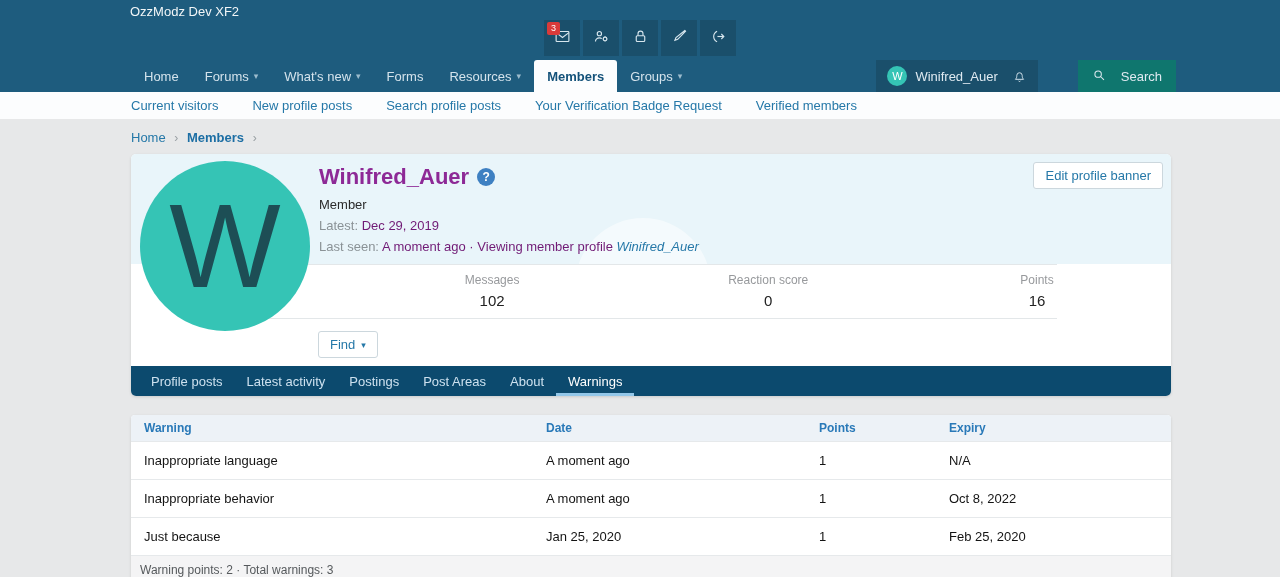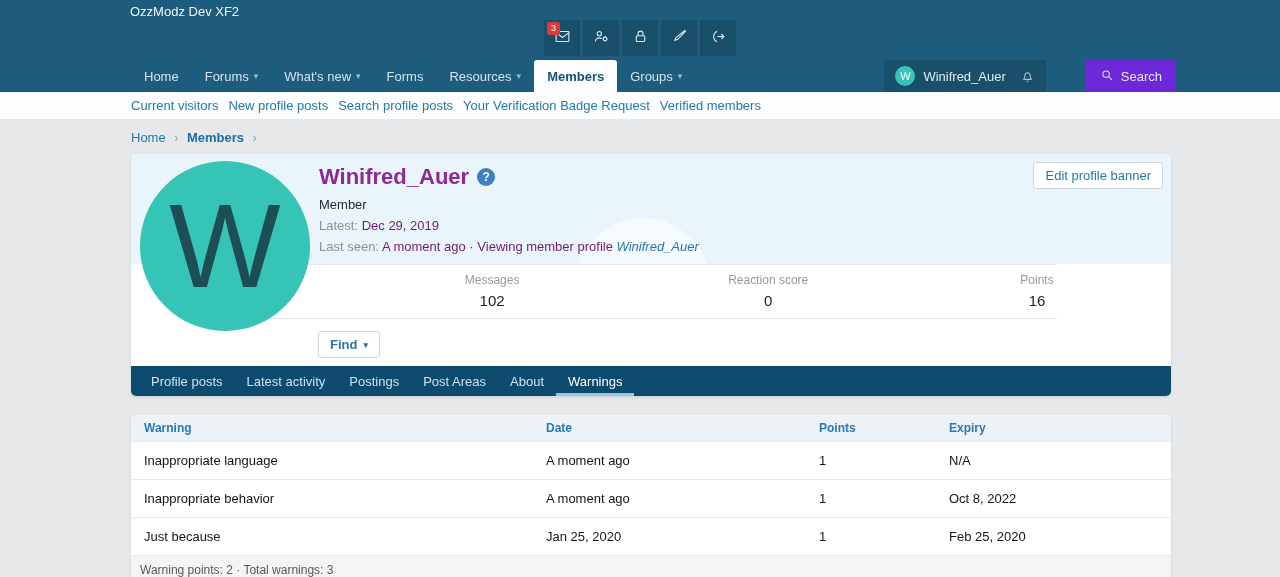--- a/index.html
+++ b/index.html
@@ -17,25 +17,25 @@
   .nav-row { position:absolute; bottom:0; left:0; right:0; height:32px; display:flex; align-items:stretch; padding-left:131px; padding-right:104px; }
   .nav-item { display:flex; align-items:center; gap:5px; padding:0 13px; color:#d4e3ec; font-size:13px; cursor:pointer; }
   .nav-item .caret { font-size:9px; color:#9cbccd; }
   .nav-item.active { background:#fcfdfe; color:#14527a; font-weight:bold; border-radius:3px 3px 0 0; }
   .nav-right { margin-left:auto; display:flex; align-items:stretch; }
   .user-chip { display:flex; align-items:center; gap:8px; background:#1a4f6b; padding:0 11px; cursor:pointer; }
   .mini-avatar { width:20px; height:20px; border-radius:50%; background:#35c4b5; color:#fff; font-size:11px; display:flex; align-items:center; justify-content:center; }
   .user-chip .uname { color:#dfeaf1; font-size:13px; }
   .bell { margin-left:6px; color:#cfe0ea; display:flex; align-items:center; }
   .bell svg { width:15px; height:15px; }
-  .search-chip { display:flex; align-items:center; gap:7px; background:#6d28d9; padding:0 14px; margin-left:40px; color:#dfeaf1; font-size:13px; cursor:pointer; }
+  .search-chip { display:flex; align-items:center; gap:15px; background:#0f766e; padding:0 14px; margin-left:40px; color:#dfeaf1; font-size:13px; cursor:pointer; }
   .search-chip svg { width:14px; height:14px; }
 
   
-  .subnav { height:27px; background:#fcfdfe; display:flex; align-items:center; gap:10px; padding-left:131px; }
+  .subnav { height:27px; background:#fcfdfe; display:flex; align-items:center; gap:34px; padding-left:131px; }
   .subnav a { color:#2578a8; font-size:13px; }
 
   
   .breadcrumb { padding:11px 0 9px 131px; font-size:13px; color:#9aa0a4; }
   .breadcrumb a { color:#2578a8; }
   .breadcrumb a.current { color:#1c6ea4; font-weight:bold; }
   .breadcrumb .sep { margin:0 5px; color:#9aa0a4; font-size:12px; }
 
   
   .profile-card { position:relative; margin-left:131px; width:1040px; background:#fff; border-radius:5px; box-shadow:0 1px 3px rgba(0,0,0,.12); overflow:hidden; }
@@ -51,21 +51,21 @@
   .meta-line b { color:#701a75; font-weight:normal; }
   .meta-line .prof-link { color:#2578a8; font-style:italic; }
   .edit-banner-btn { position:absolute; top:8px; right:8px; z-index:3; background:#fff; border:1px solid #ccd7dd; border-radius:3px; padding:5px 11px; color:#2578a8; font-size:13px; cursor:pointer; font-family:"Liberation Sans", sans-serif;text-align:right; }
 
   .stats-row { margin-left:81px; width:845px; display:flex; justify-content:space-between; border-top:1px solid #e3e7e9; border-bottom:1px solid #e3e7e9; padding:8px 0 9px; position:relative; z-index:1; }
   .stat { text-align:center; min-width:40px; }
   .stat .s-label { font-size:12px; color:#97999c; }
   .stat .s-value { margin-top:5px; font-size:15px; color:#222; }
 
   .find-row { padding:12px 0 8px 187px; position:relative; z-index:1; }
-  .find-btn { background:#fff; border:1px solid #ccd7dd; border-radius:3px; padding:5px 11px; color:#2578a8; font-size:13px; cursor:pointer; display:inline-flex; align-items:center; gap:6px; font-family:"Liberation Sans", sans-serif;font-weight:bold; }
+  .find-btn { background:#fff; border:1px solid #ccd7dd; border-radius:3px; padding:5px 11px; color:#2578a8; font-size:13px; cursor:pointer; display:inline-flex; align-items:center; gap:6px; font-family:"Liberation Sans", sans-serif; }
   .find-btn .caret { font-size:9px; }
 
   .tabbar { position:relative; z-index:2; background:#0c4a6e; height:30px; display:flex; align-items:stretch; padding-left:8px; }
   .tab { display:flex; align-items:center; padding:0 12px; color:#cde1ef; font-size:13px; cursor:pointer; border-bottom:3px solid transparent; padding-top:3px; }
   .tab.active { color:#fff; border-bottom-color:#93c7e9; }
 
   
   .table-card { margin:19px 0 0 131px; width:1040px; background:#fff; border-radius:4px; box-shadow:0 1px 3px rgba(0,0,0,.12); overflow:hidden; }
   .t-grid { display:grid; grid-template-columns:402px 273px 130px 1fr; padding-left:9px; }
   .t-head { background:#edf2f7; }

